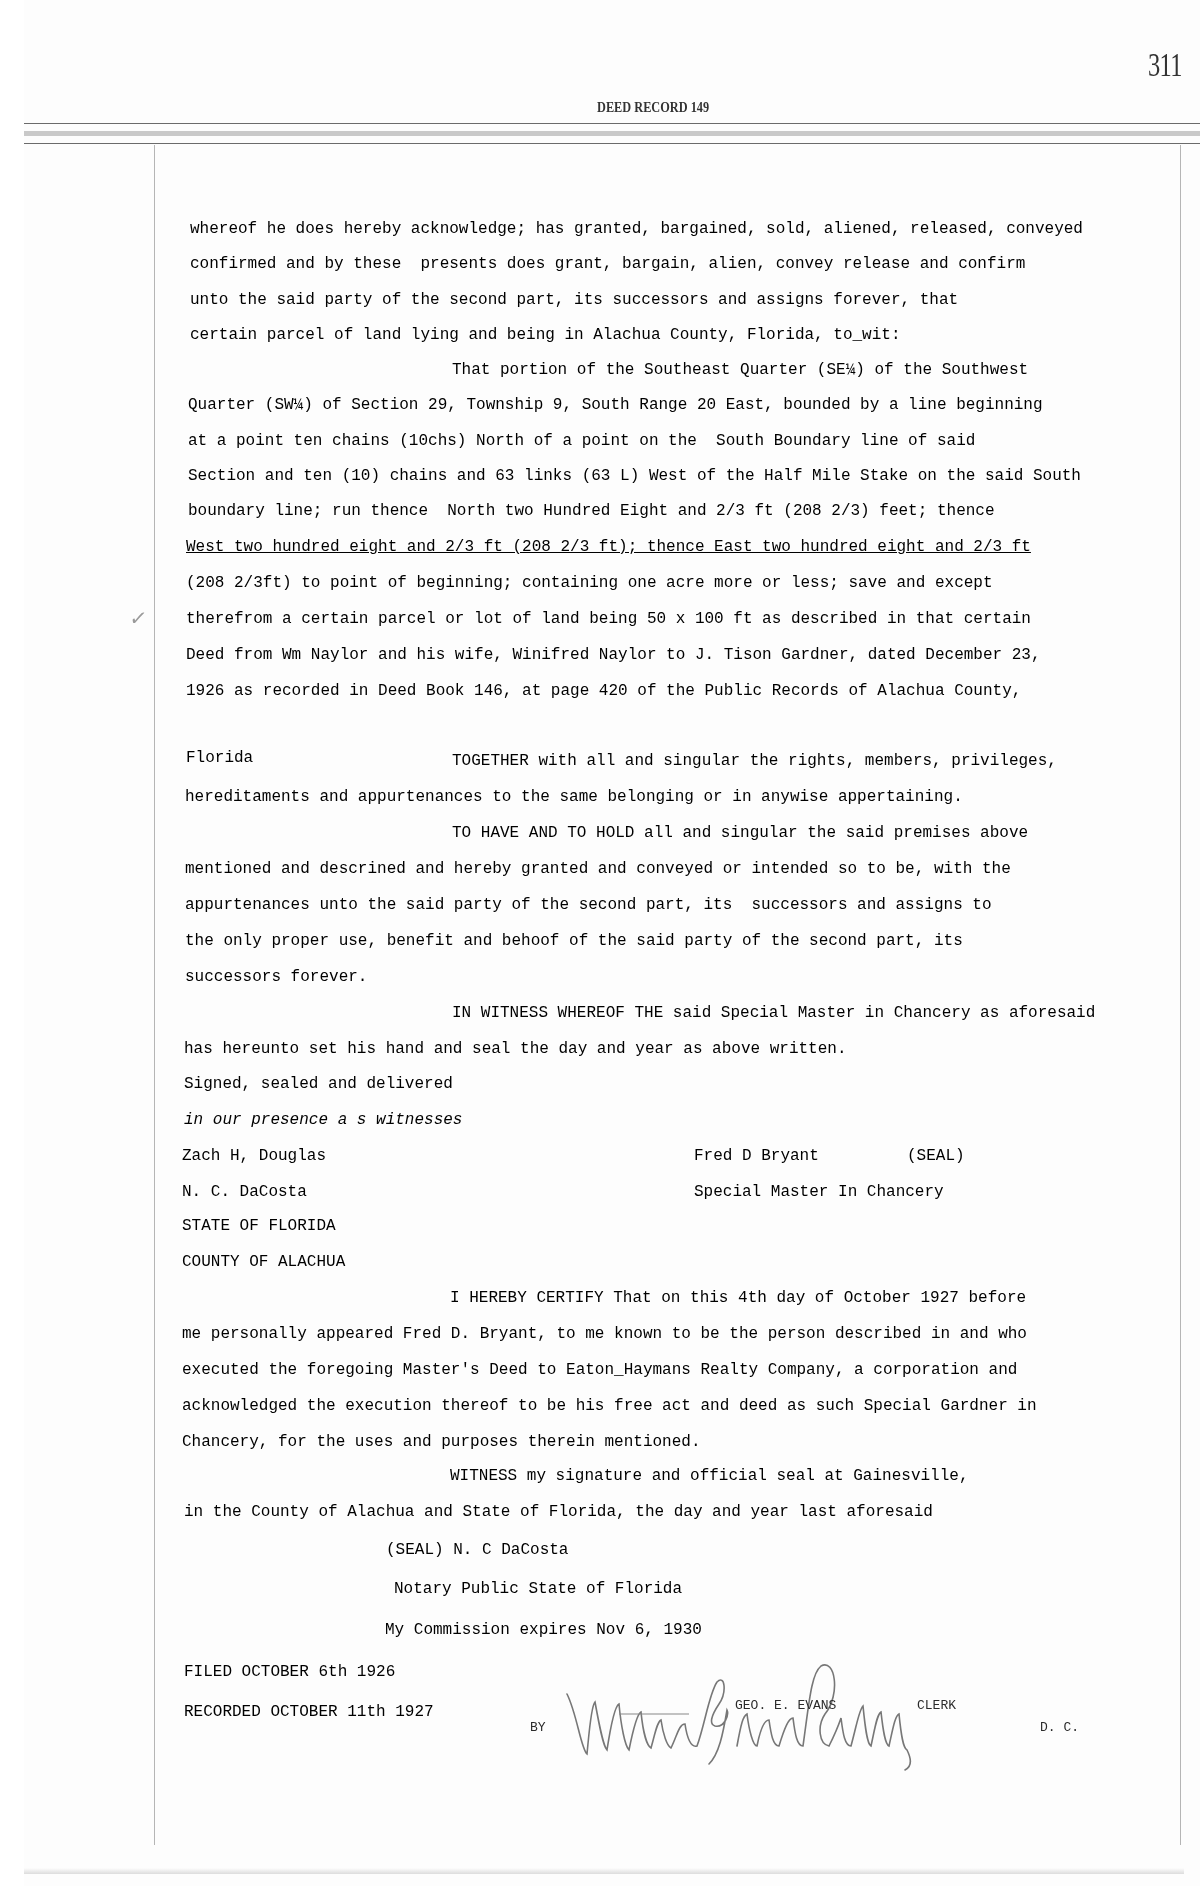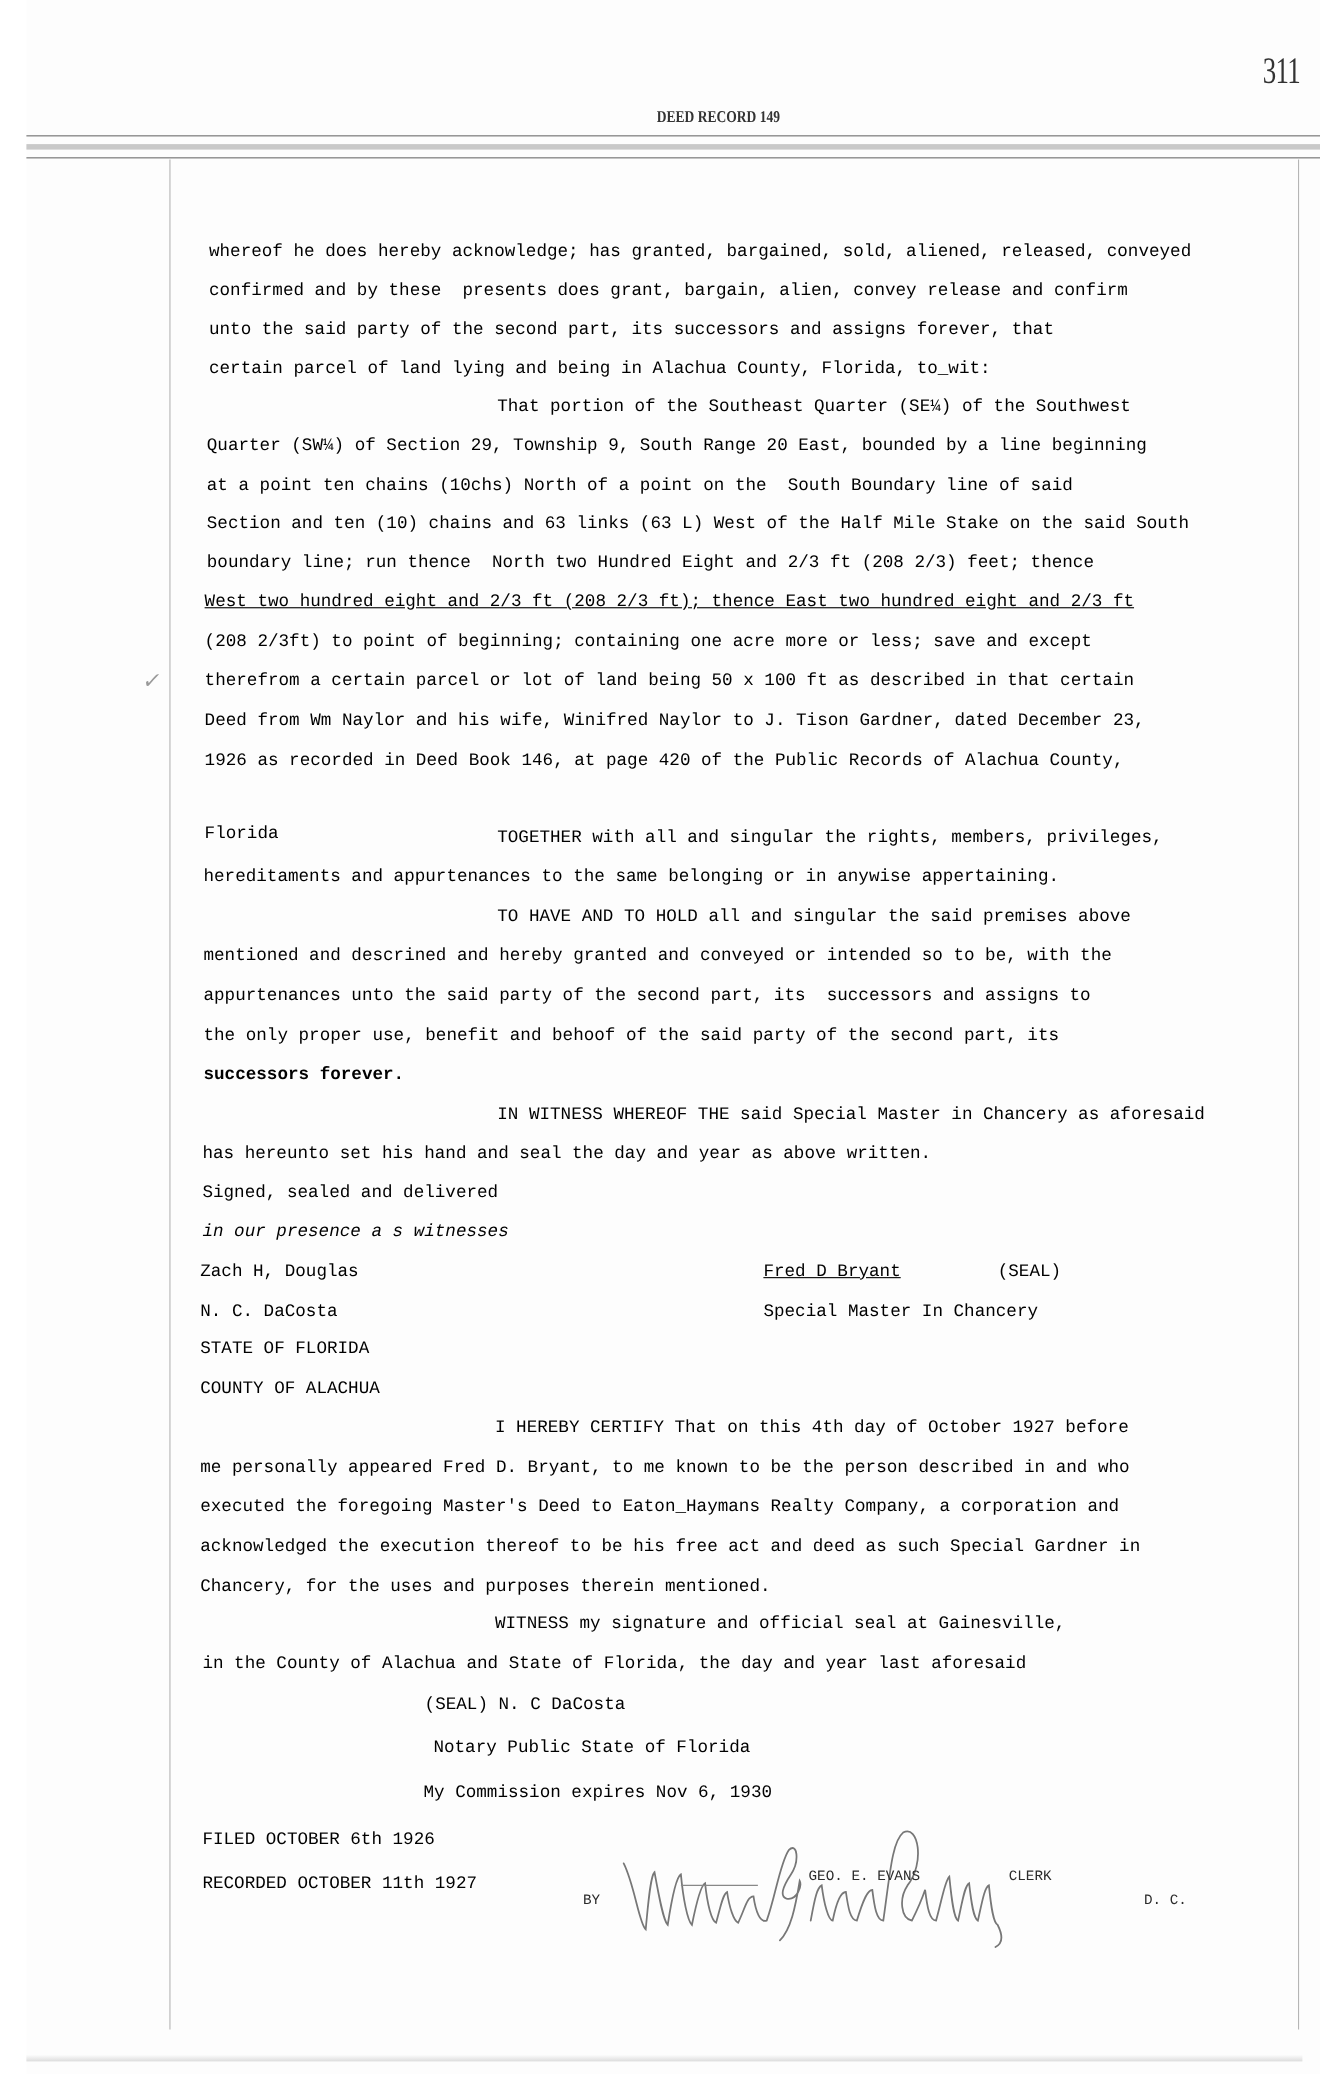--- a/index.html
+++ b/index.html
@@ -56,29 +56,29 @@
       <div class="line" style="left: 162px; top: 609px;">therefrom a certain parcel or lot of land being 50 x 100 ft as described in that certain</div>
       <div class="line" style="left: 162px; top: 645px;">Deed from Wm Naylor and his wife, Winifred Naylor to J. Tison Gardner, dated December 23,</div>
       <div class="line" style="left: 162px; top: 681px;">1926 as recorded in Deed Book 146, at page 420 of the Public Records of Alachua County,</div>
       <div class="line" style="left: 162px; top: 748px;">Florida</div>
       <div class="line" style="left: 428px; top: 751px;">TOGETHER with all and singular the rights, members, privileges,</div>
       <div class="line" style="left: 161px; top: 787px;">hereditaments and appurtenances to the same belonging or in anywise appertaining.</div>
       <div class="line" style="left: 428px; top: 823px;">TO HAVE AND TO HOLD all and singular the said premises above</div>
       <div class="line" style="left: 161px; top: 859px;">mentioned and descrined and hereby granted and conveyed or intended so to be, with the</div>
       <div class="line" style="left: 161px; top: 895px;">appurtenances unto the said party of the second part, its  successors and assigns to</div>
       <div class="line" style="left: 161px; top: 931px;">the only proper use, benefit and behoof of the said party of the second part, its</div>
-      <div class="line" style="left: 161px; top: 967px; font-weight: bold;">successors forever.</div>
+      <div class="line" style="left: 161px; top: 967px;">successors forever.</div>
       <div class="line" style="left: 428px; top: 1003px;">IN WITNESS WHEREOF THE said Special Master in Chancery as aforesaid</div>
       <div class="line" style="left: 160px; top: 1039px;">has hereunto set his hand and seal the day and year as above written.</div>
       <div class="line" style="left: 160px; top: 1074px;">Signed, sealed and delivered</div>
       <div class="line" style="left: 160px; top: 1110px; font-style: italic;">in our presence a s witnesses</div>
     </div>
 
   <div class="line" style="left:158px; top:1146px;">Zach H, Douglas</div>
-  <div class="line" style="left:670px; top:1146px;text-decoration:underline;">Fred D Bryant</div>
+  <div class="line" style="left:670px; top:1146px;">Fred D Bryant</div>
   <div class="line" style="left:883px; top:1146px;">(SEAL)</div>
   <div class="line" style="left:158px; top:1182px;">N. C. DaCosta</div>
   <div class="line" style="left:670px; top:1182px;">Special Master In Chancery</div>
 
   <div id="ack-lines">
       <div class="line" style="left: 158px; top: 1216px;">STATE OF FLORIDA</div>
       <div class="line" style="left: 158px; top: 1252px;">COUNTY OF ALACHUA</div>
       <div class="line" style="left: 426px; top: 1288px;">I HEREBY CERTIFY That on this 4th day of October 1927 before</div>
       <div class="line" style="left: 158px; top: 1324px;">me personally appeared Fred D. Bryant, to me known to be the person described in and who</div>
       <div class="line" style="left: 158px; top: 1360px;">executed the foregoing Master's Deed to Eaton_Haymans Realty Company, a corporation and</div>

